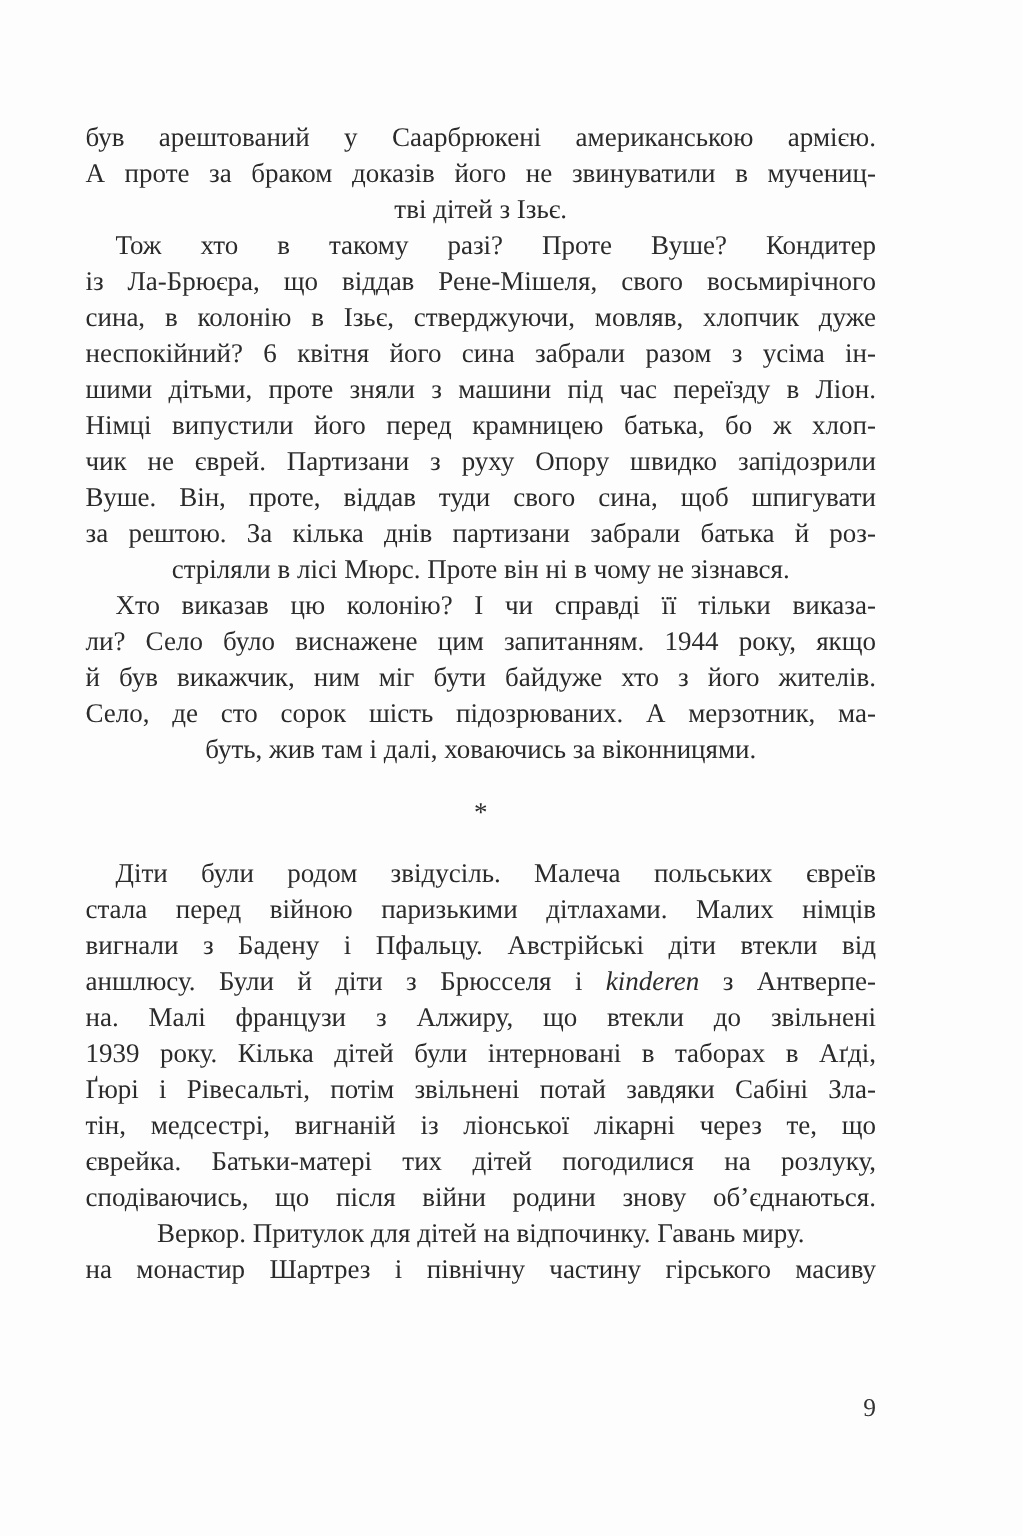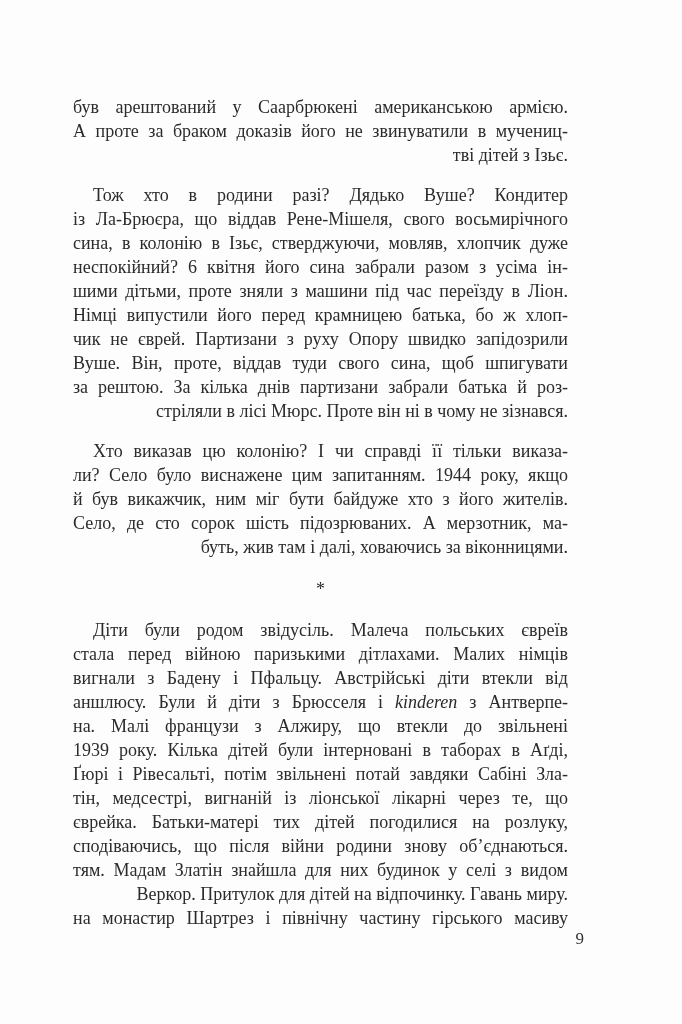--- a/index.html
+++ b/index.html
@@ -21,24 +21,24 @@
     height: 1024px;
     background: #fdfdfd;
   }
   .text-column {
     position: absolute;
     left: 57px;
     top: 79px;
     width: 527px;
     font-size: 18px;
   }
-  .paragraph { margin: 16px; }
+  .paragraph { margin: 0; }
   .line {
     line-height: 24px;
-    text-align: right;
+    text-align: center;
     white-space: normal;
   }
   
   .fill {
     text-align: justify;
     text-align-last: justify;
   }
   .indent { text-indent: 20px; }
   .separator {
     line-height: 24px;
@@ -62,21 +62,21 @@
 <body>
 
 <div class="page">
   <div class="text-column">
       <div class="paragraph">
         <div class="line fill">був арештований у Саарбрюкені американською армією.</div>
         <div class="line fill">А проте за браком доказів його не звинуватили в мучениц-</div>
         <div class="line">тві дітей з Ізьє.</div>
       </div>
       <div class="paragraph">
-        <div class="line fill indent">Тож хто в родини разі? Дядько Вуше? Кондитер</div>
+        <div class="line fill indent">Тож хто в такому разі? Проте Вуше? Кондитер</div>
         <div class="line fill">із Ла-Брюєра, що віддав Рене-Мішеля, свого восьмирічного</div>
         <div class="line fill">сина, в колонію в Ізьє, стверджуючи, мовляв, хлопчик дуже</div>
         <div class="line fill">неспокійний? 6 квітня його сина забрали разом з усіма ін-</div>
         <div class="line fill">шими дітьми, проте зняли з машини під час переїзду в Ліон.</div>
         <div class="line fill">Німці випустили його перед крамницею батька, бо ж хлоп-</div>
         <div class="line fill">чик не єврей. Партизани з руху Опору швидко запідозрили</div>
         <div class="line fill">Вуше. Він, проте, віддав туди свого сина, щоб шпигувати</div>
         <div class="line fill">за рештою. За кілька днів партизани забрали батька й роз-</div>
         <div class="line">стріляли в лісі Мюрс. Проте він ні в чому не зізнався.</div>
       </div>
@@ -92,19 +92,18 @@
         <div class="line fill indent">Діти були родом звідусіль. Малеча польських євреїв</div>
         <div class="line fill">стала перед війною паризькими дітлахами. Малих німців</div>
         <div class="line fill">вигнали з Бадену і Пфальцу. Австрійські діти втекли від</div>
         <div class="line fill">аншлюсу. Були й діти з Брюсселя і <i>kinderen</i> з Антверпе-</div>
         <div class="line fill">на. Малі французи з Алжиру, що втекли до звільнені</div>
         <div class="line fill">1939 року. Кілька дітей були інтерновані в таборах в Аґді,</div>
         <div class="line fill">Ґюрі і Рівесальті, потім звільнені потай завдяки Сабіні Зла-</div>
         <div class="line fill">тін, медсестрі, вигнаній із ліонської лікарні через те, що</div>
         <div class="line fill">єврейка. Батьки-матері тих дітей погодилися на розлуку,</div>
         <div class="line fill">сподіваючись, що після війни родини знову об’єднаються.</div>
-        <div class="line fill">тям. Мадам Златін знайшла для них будинок у селі з видом</div>
         <div class="line">Веркор. Притулок для дітей на відпочинку. Гавань миру.</div>
         <div class="line fill">на монастир Шартрез і північну частину гірського масиву</div>
       </div>
     </div>
   <div class="folio">9</div>
 </div>
 
 </body></html>

